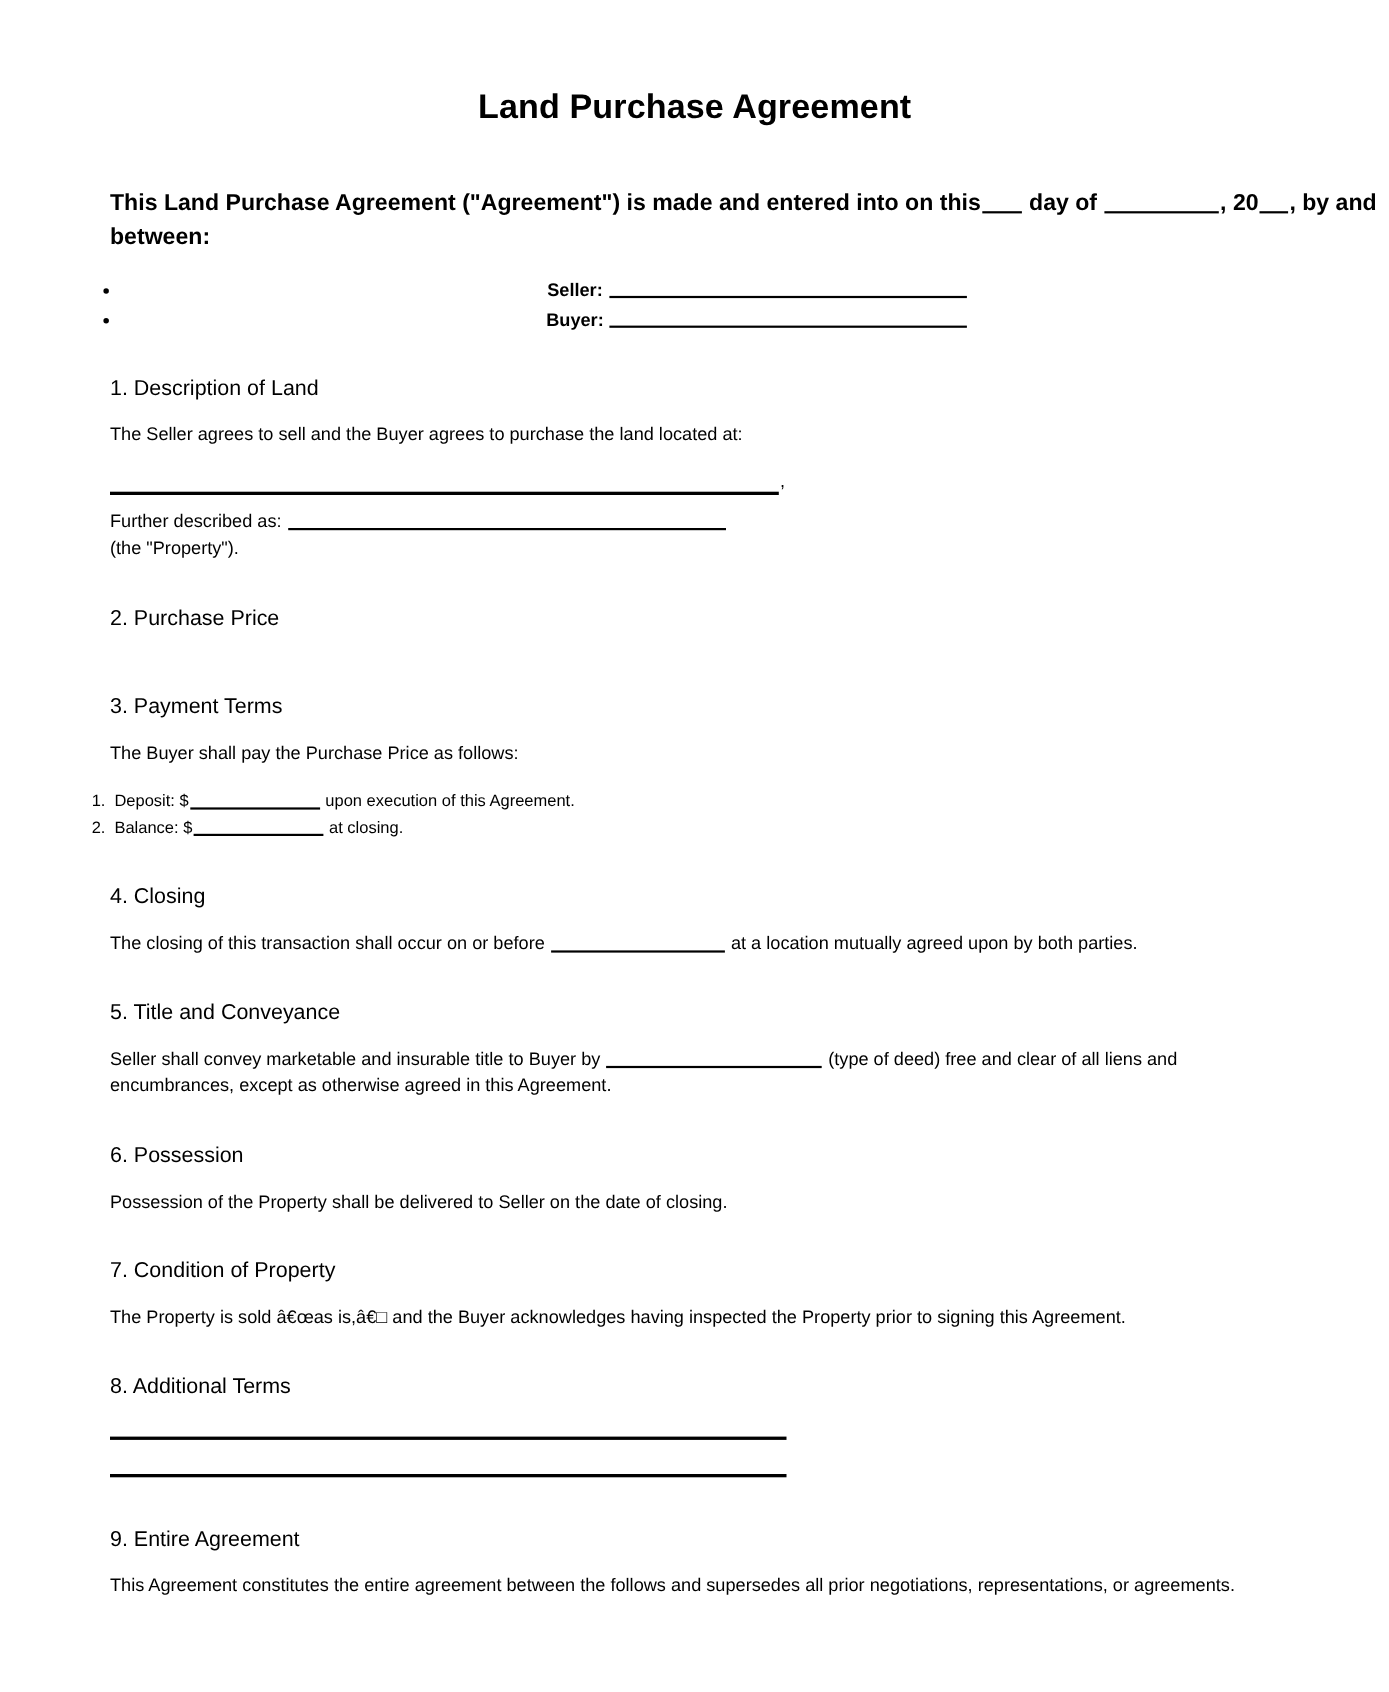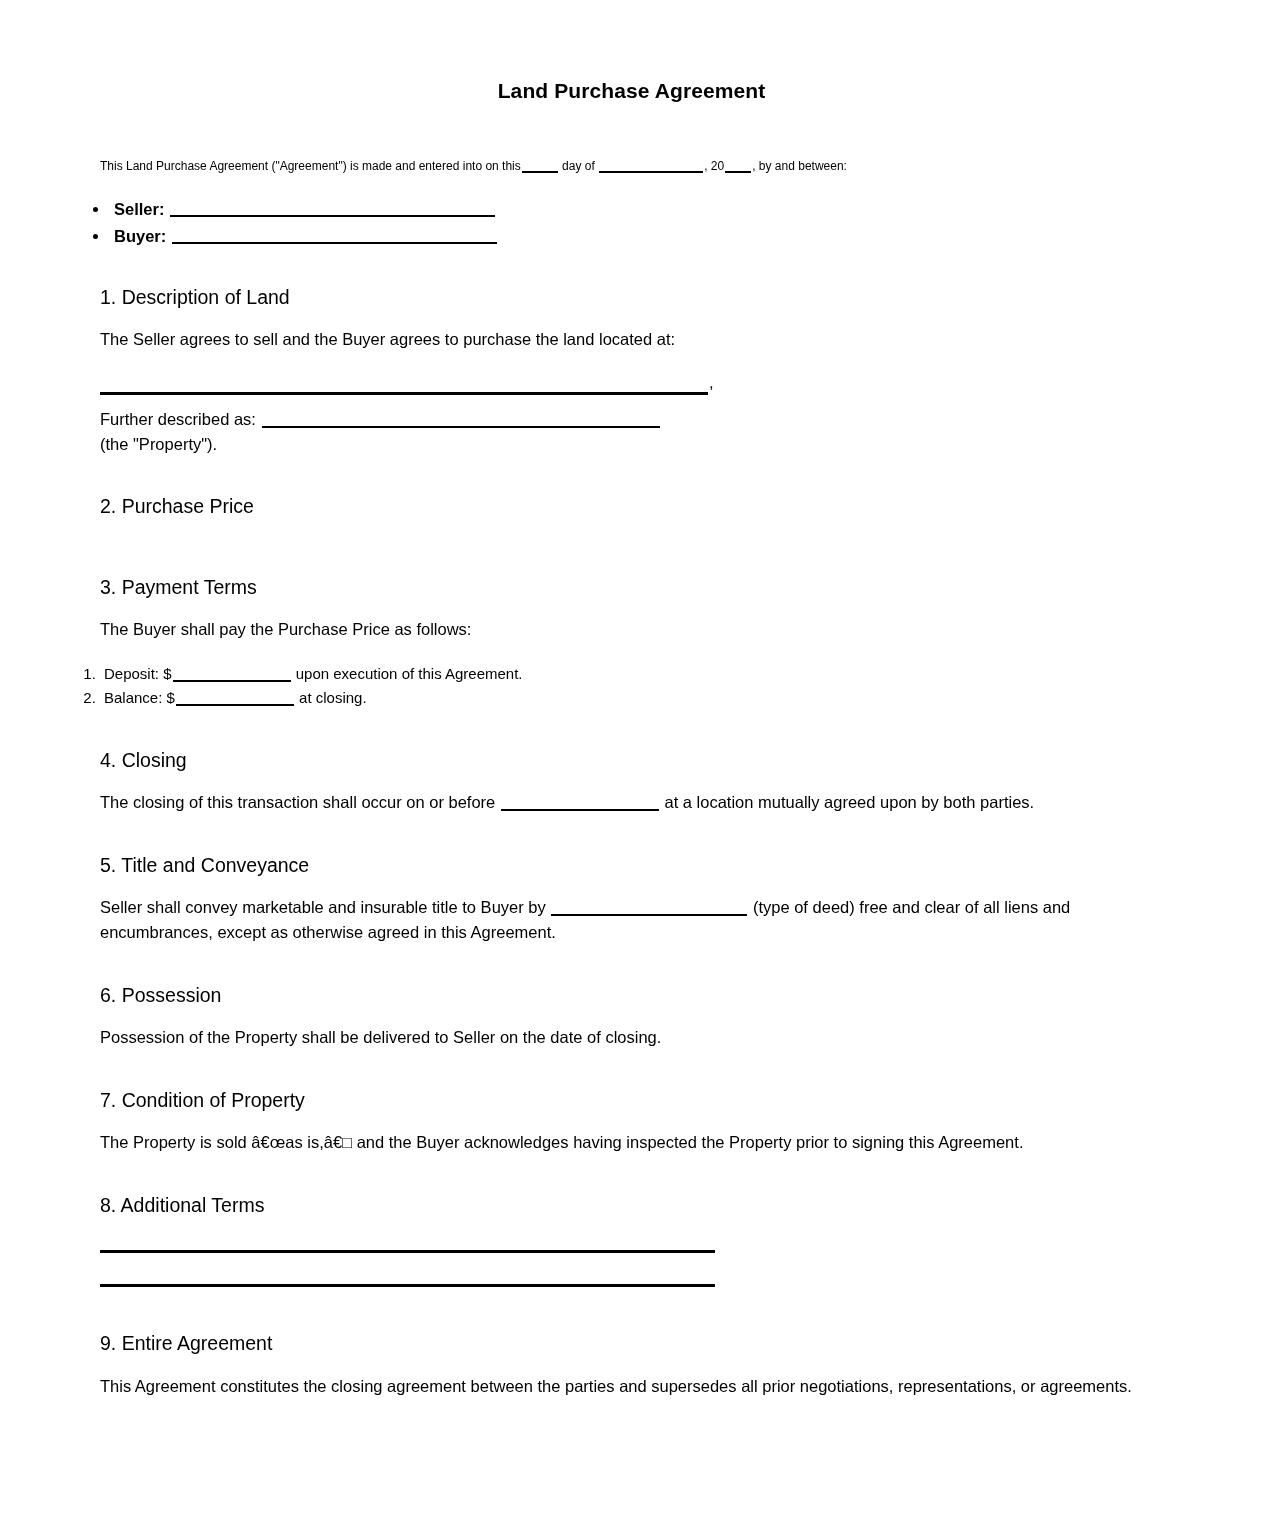--- a/index.html
+++ b/index.html
@@ -19,42 +19,44 @@
     width: 1263px;
     height: 1538px;
     box-sizing: border-box;
     padding: 0;
     background: #ffffff;
     position: relative;
   }
 
   
   .doc-title {
-    font-size: 21px;
+    font-size: 31px;
     font-weight: bold;
     text-align: center;
     margin: 0;
     padding: 78px 0 0 0;
     letter-spacing: 0.1px;
     line-height: 1.2;
   }
 
   
   .intro {
     margin: 0;
     padding: 55px 0 0 100px;
-    font-size: 12px;
+    font-size: 21px;
     line-height: 1.45;
+    font-weight: bold;
   }
 
   ul.parties {
     list-style: disc;
     margin: 20px 0 0 0;
     padding: 0 0 0 110px;
     font-size: 16.5px;
+    text-align: center;
   }
   ul.parties li {
     font-weight: bold;
     line-height: 1.65;
     padding-left: 4px;
   }
   ul.parties li .lbl { font-weight: bold; }
 
   .section {
     padding-left: 100px;
@@ -216,16 +218,16 @@
   <div class="terms-lines">
     <div class="terms-rule"></div>
     <div class="terms-gap"></div>
     <div class="terms-rule"></div>
   </div>
 
   <div style="height:44px"></div>
   <div class="section">
     <h2 class="sec-head">9. Entire Agreement</h2>
     <div class="gap-sub"></div>
-    <p class="sec-body">This Agreement constitutes the closing agreement between the parties and supersedes all prior negotiations, representations, or agreements.</p>
+    <p class="sec-body">This Agreement constitutes the entire agreement between the follows and supersedes all prior negotiations, representations, or agreements.</p>
   </div>
 
 </div>
 
 </body></html>

